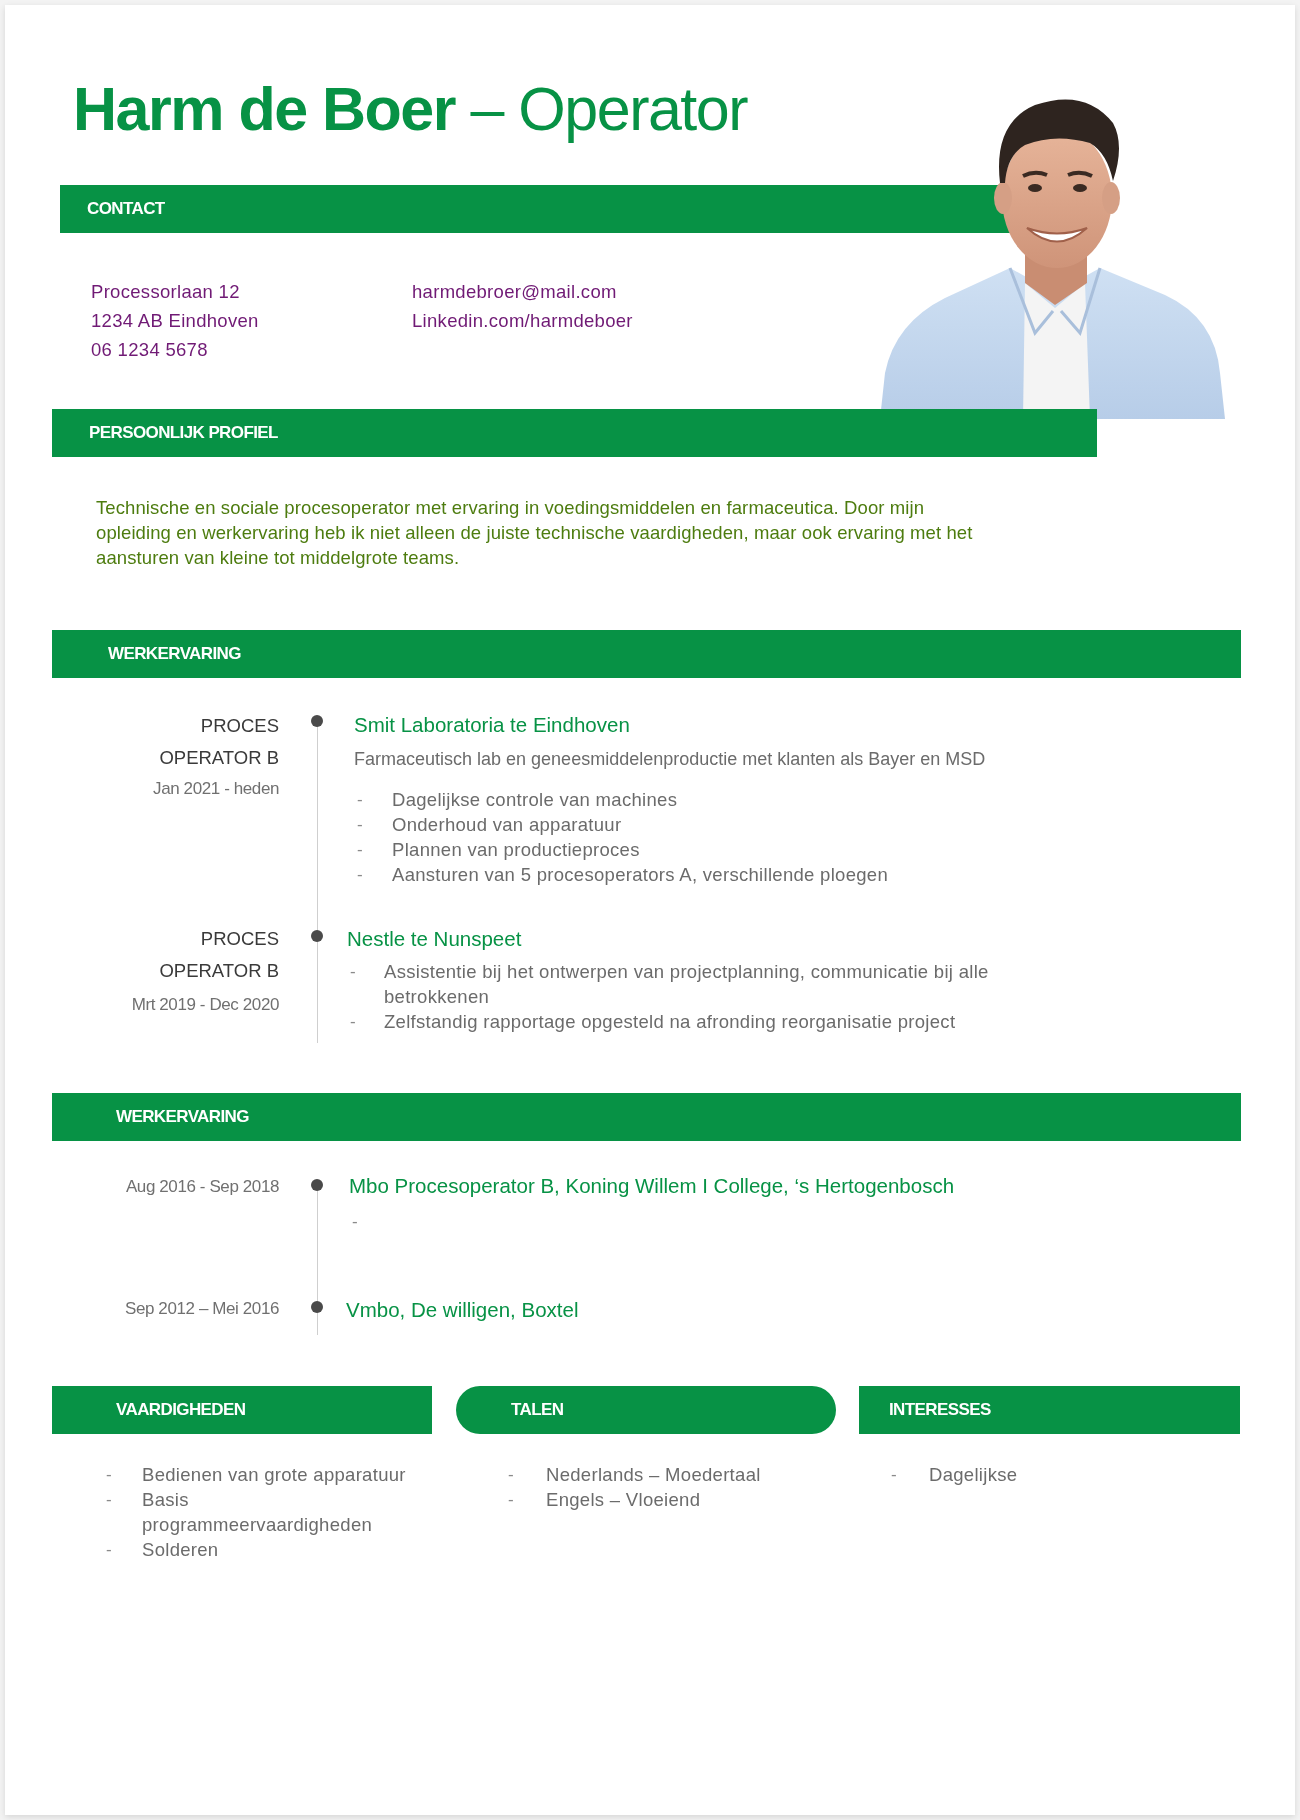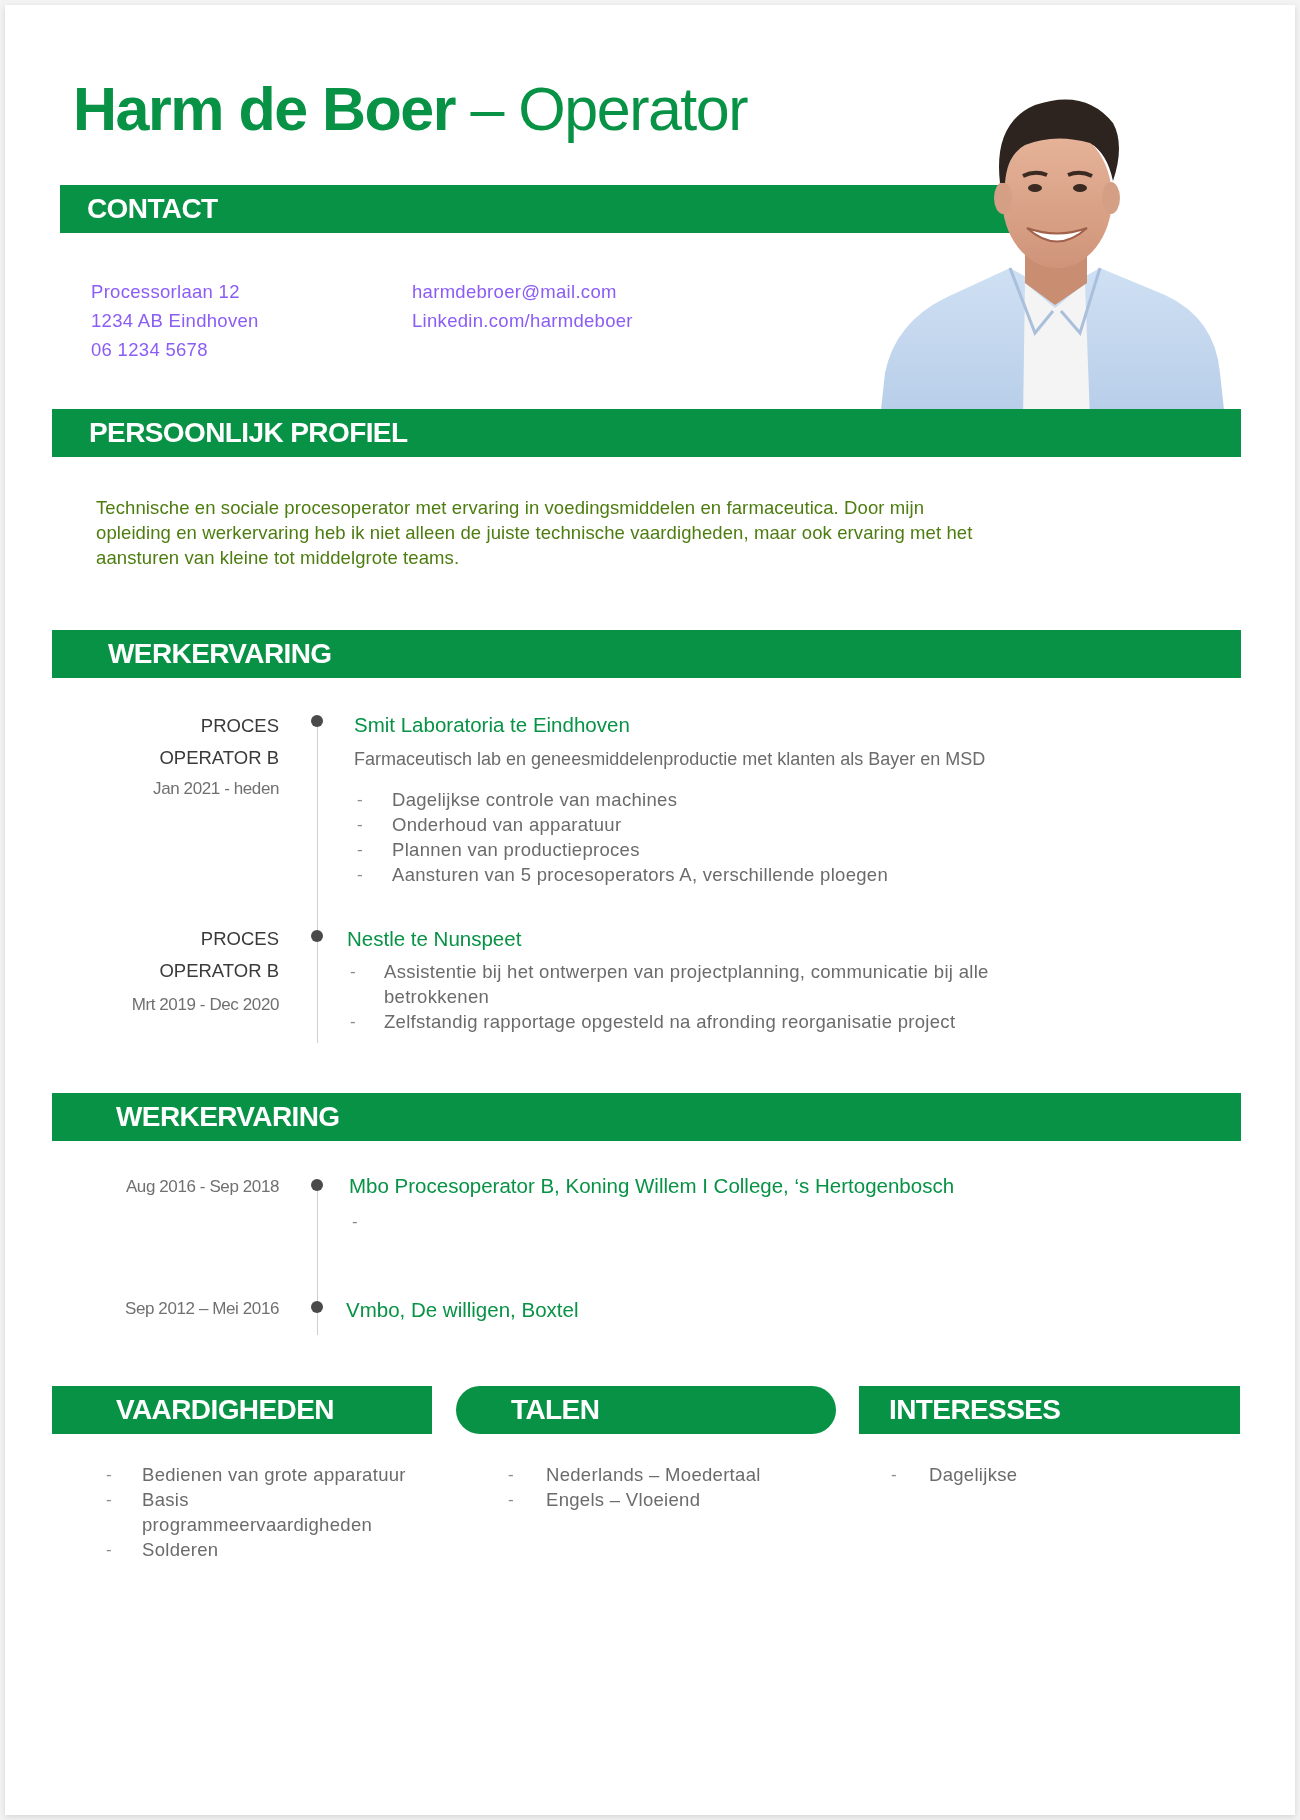--- a/index.html
+++ b/index.html
@@ -3,22 +3,22 @@
 <meta charset="utf-8">
 <style>
   html, body { margin:0; padding:0; }
   body { width:1300px; height:1820px; background:#f3f3f3; position:relative; overflow:hidden; font-family:"Liberation Sans", sans-serif; }
   .page { position:absolute; left:5px; top:5px; width:1290px; height:1810px; background:#ffffff; box-shadow:0 2px 6px rgba(0,0,0,0.12); }
   .abs { position:absolute; white-space:nowrap; }
   .title { left:68px; top:66px; font-size:61px; color:#079245; letter-spacing:-1.5px; line-height:76px; }
   .title .name { font-weight:bold; }
   .title .role { font-weight:normal;margin-top:20px; }
   .bar { position:absolute; background:#079245; }
-  .bar-label { position:absolute; color:#ffffff; font-weight:bold; font-size:28px; line-height:48px; top:0; letter-spacing:-0.6px; }
-  .contact { font-size:18.5px; color:#8b5cf6; line-height:29px; letter-spacing:0.3px; }
+  .bar-label { position:absolute; color:#ffffff; font-weight:bold; font-size:17px; line-height:48px; top:0; letter-spacing:-0.6px; }
+  .contact { font-size:18.5px; color:#701a75; line-height:29px; letter-spacing:0.3px; }
   .profile { left:91px; top:490px; font-size:18.5px; line-height:25px; color:#4d7c0f; white-space:normal; width:880px; letter-spacing:0.1px; }
   .label-r { text-align:right; font-size:18.5px; color:#3a3a3a; width:240px; }
   .date-r { text-align:right; font-size:17px; color:#707070; width:240px; letter-spacing:-0.4px; }
   .green-h { color:#079245; font-size:20.5px; }
   .desc { font-size:18px; color:#6b6b6b; }
   .dash { font-size:17px; color:#8a8a8a; }
   .item { font-size:18.5px; color:#6b6b6b; letter-spacing:0.3px; }
   .dot { position:absolute; width:12px; height:12px; border-radius:50%; background:#4a4a4a; }
   .vline { position:absolute; width:1px; background:#cfcfcf; }
   .photo { position:absolute; left:870px; top:78px; width:362px; height:336px; overflow:hidden; }
@@ -74,21 +74,21 @@
       <ellipse cx="160" cy="105" rx="7" ry="4" fill="#3a2a22"></ellipse>
       <ellipse cx="205" cy="105" rx="7" ry="4" fill="#3a2a22"></ellipse>
 
       <path d="M148 93 Q160 87 172 92" stroke="#3a2a22" stroke-width="4" fill="none"></path>
       <path d="M193 92 Q205 87 217 93" stroke="#3a2a22" stroke-width="4" fill="none"></path>
 
       <path d="M152 145 Q182 172 212 145 Q182 156 152 145 Z" fill="#ffffff" stroke="#a0604a" stroke-width="2"></path>
     </svg>
   </div>
 
-  <div class="bar" style="left:47px; top:404px; width:1189px; height:48px;">
+  <div class="bar" style="left:47px; top:404px; width:1045px; height:48px;">
     <div class="bar-label" style="left:37px;">PERSOONLIJK PROFIEL</div>
   </div>
 
   <div class="abs profile">Technische en sociale procesoperator met ervaring in voedingsmiddelen en farmaceutica. Door mijn opleiding en werkervaring heb ik niet alleen de juiste technische vaardigheden, maar ook ervaring met het aansturen van kleine tot middelgrote teams.</div>
 
   <div class="bar" style="left:47px; top:625px; width:1189px; height:48px;">
     <div class="bar-label" style="left:56px;">WERKERVARING</div>
   </div>
 
   <div class="vline" style="left:312px; top:716px; height:322px;"></div>

